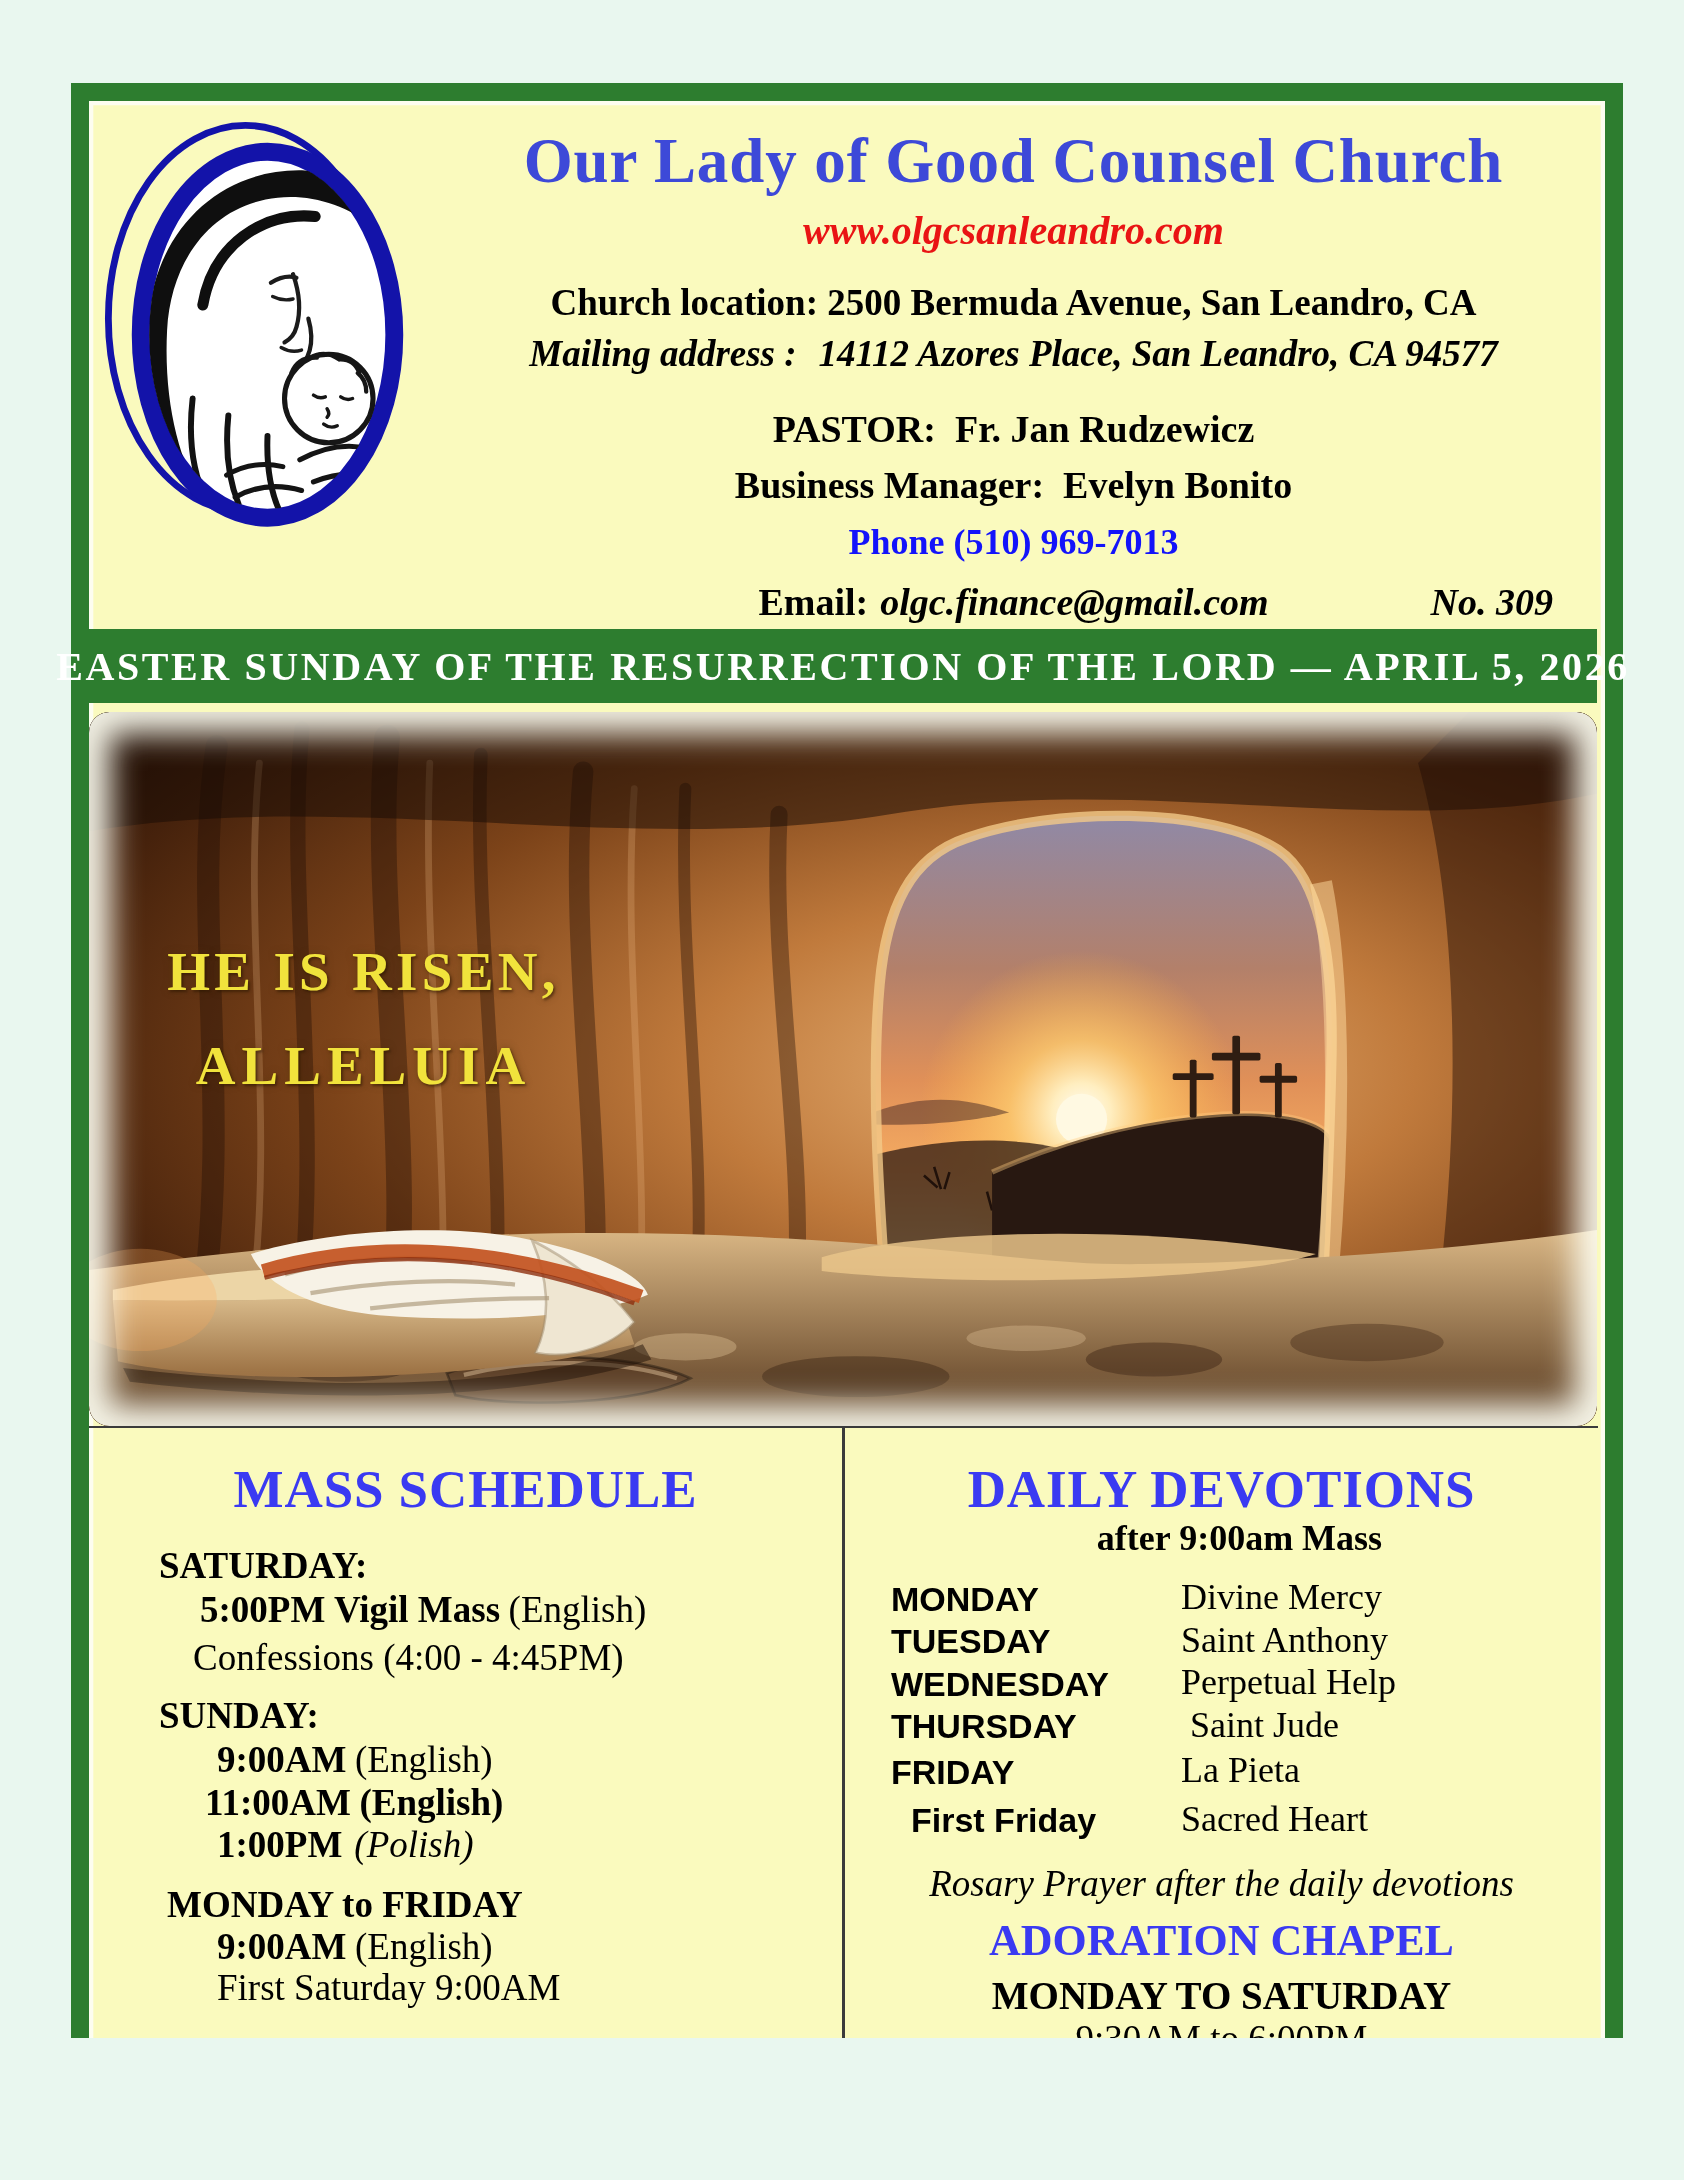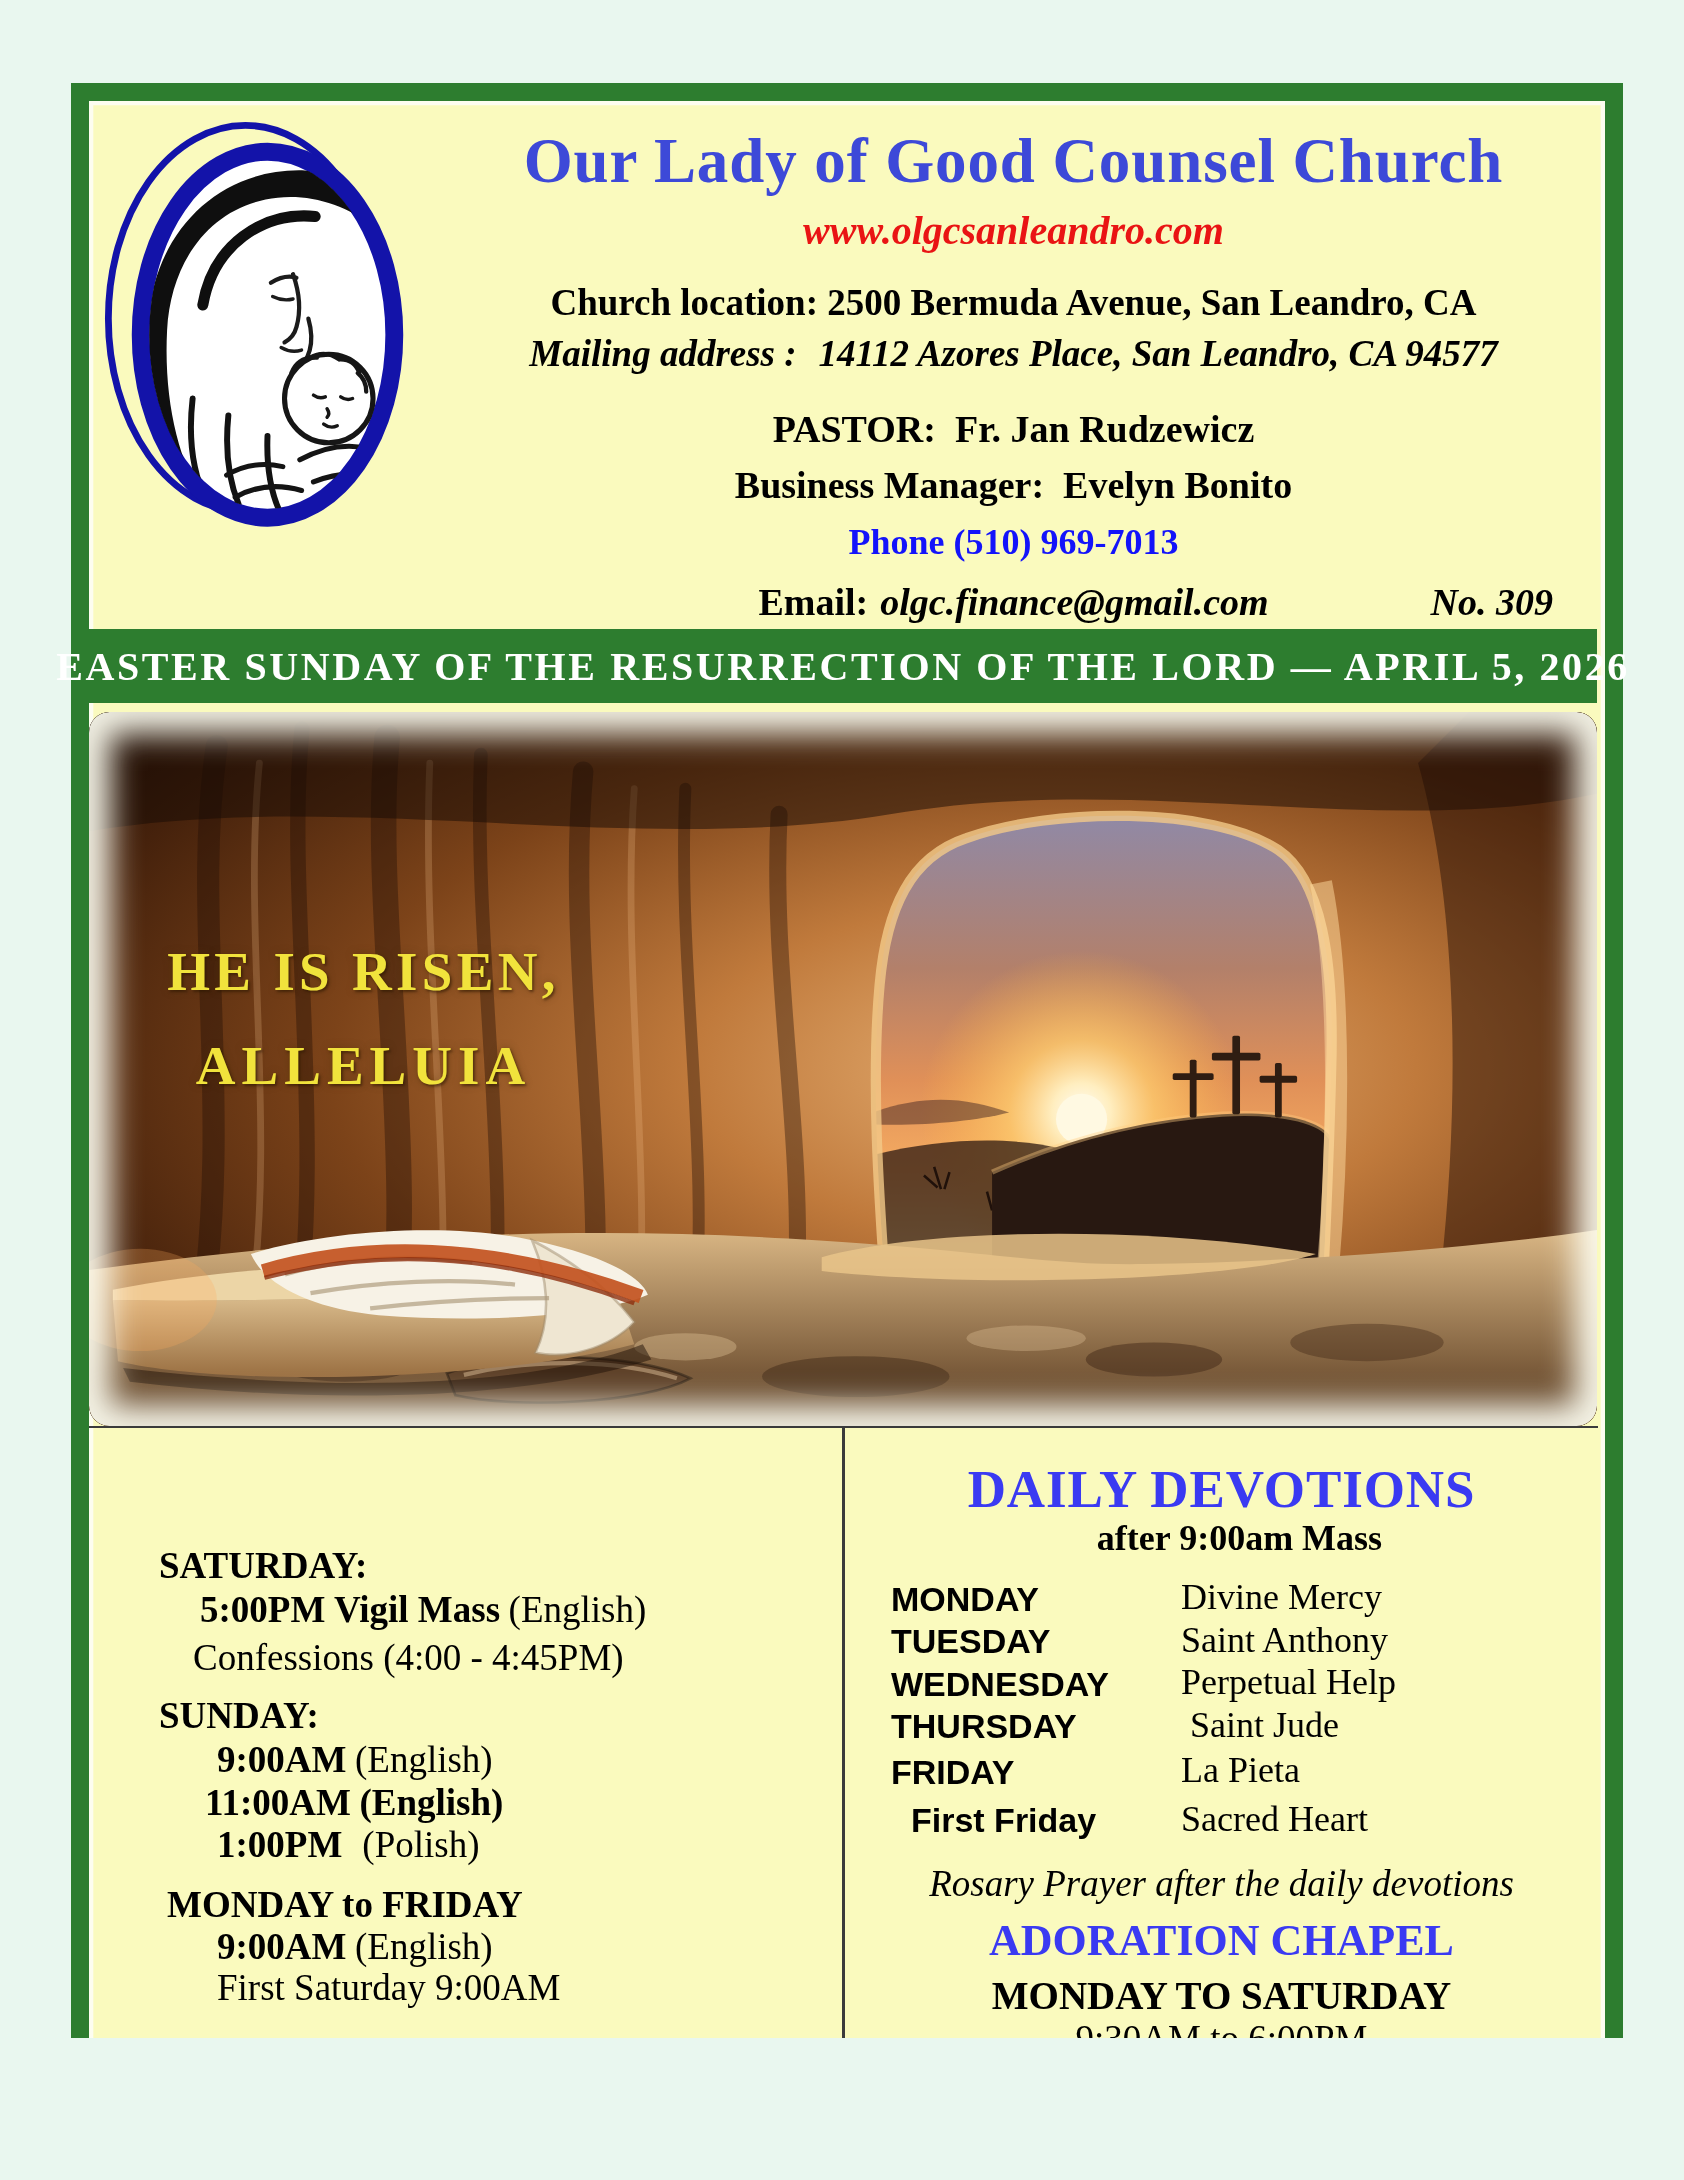--- a/index.html
+++ b/index.html
@@ -47,21 +47,21 @@
   .divider{position:absolute;left:753px;top:0;bottom:0;width:2.6px;background:#3b3b3b;}
   .abs{position:absolute;white-space:nowrap;}
   .col-title{font-size:53px;font-weight:700;color:#3a3af2;letter-spacing:0.9px;}
   .ms-title{left:0;top:31px;width:753px;text-align:center;}
   .dd-title{left:756px;top:31px;width:753px;text-align:center;}
   .dd-sub{left:774px;top:89px;width:753px;text-align:center;font-size:36px;font-weight:700;}
   .sched-head{font-size:37px;font-weight:700;}
   .sched-line{font-size:37px;}
   .sched-line b{font-size:37px;}
   .lang{margin-left:8.5px;}
-  .lang-it{margin-left:20px;}
+  .lang-it{margin-left:12px;font-style:italic;}
   .dd-day{font-size:34px;font-weight:700;font-family:"Liberation Sans","DejaVu Sans",sans-serif;}
   .dd-dev{font-size:36px;}
   .rosary{left:756px;top:434px;width:753px;text-align:center;font-size:37px;font-style:italic;}
   .adoration-title{left:756px;top:487px;width:753px;text-align:center;font-size:44px;font-weight:700;color:#3a3af2;}
   .adoration-days{left:756px;top:545px;width:753px;text-align:center;font-size:39px;font-weight:700;}
   .adoration-hours{left:756px;top:589px;width:753px;text-align:center;font-size:37px;}
 </style>
 </head>
 <body>
 
@@ -241,20 +241,21 @@
     <div class="hero-text">
       <div class="l1">HE IS RISEN,</div>
       <div class="l2">ALLELUIA</div>
     </div>
     <div class="photo-fade"></div>
   </div>
 
   <div class="section">
     <div class="divider"></div>
 
+    <div class="abs col-title ms-title">MASS SCHEDULE</div>
 
     <div class="abs sched-head" style="left:70px;top:116px;">SATURDAY:</div>
     <div class="abs sched-line" style="left:111px;top:160px;">
       <b>5:00PM Vigil Mass</b><span class="lang">(English)</span>
     </div>
     <div class="abs sched-line" style="left:104px;top:208px;">Confessions (4:00 - 4:45PM)</div>
 
     <div class="abs sched-head" style="left:70px;top:266px;">SUNDAY:</div>
     <div class="abs sched-line" style="left:128px;top:310px;">
       <b>9:00AM</b><span class="lang">(English)</span>

